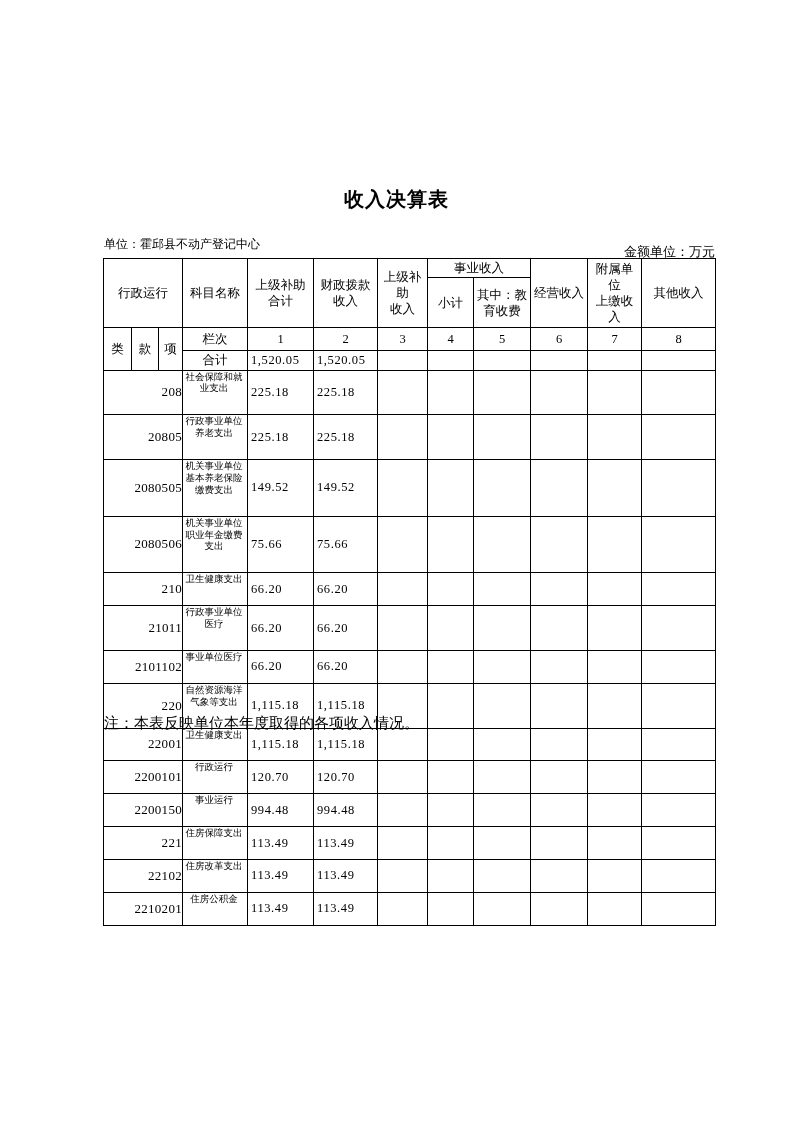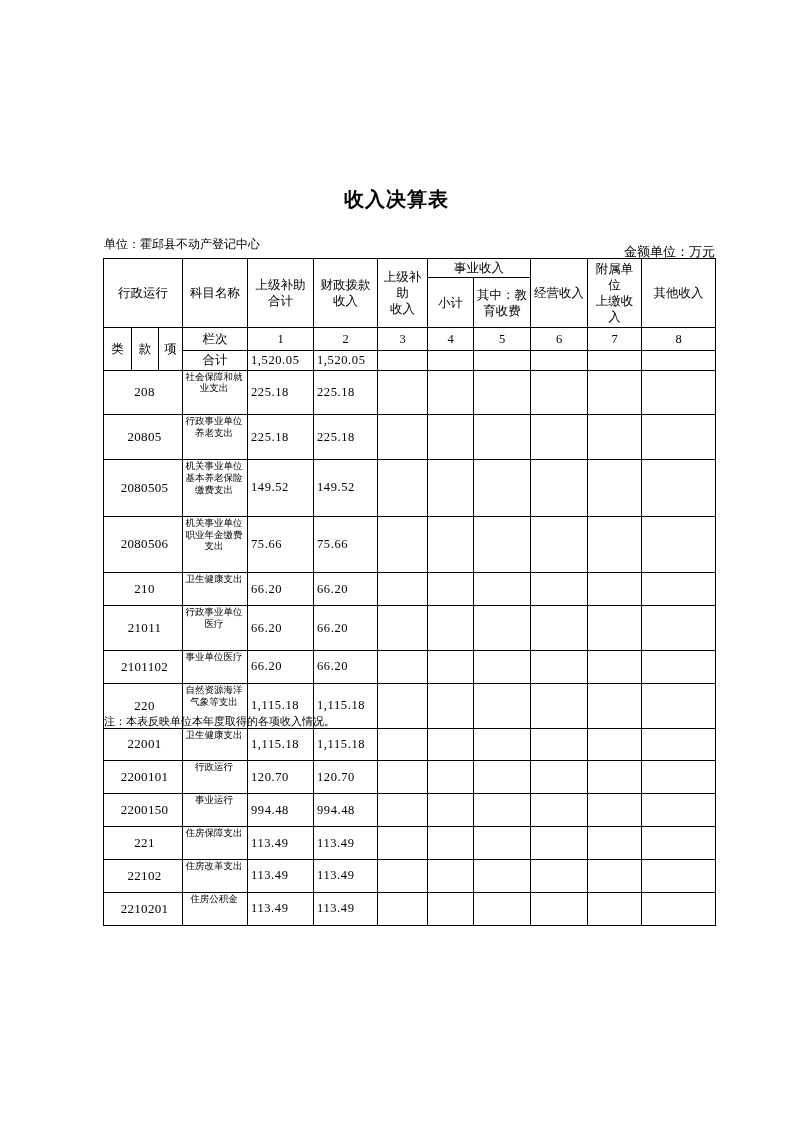--- a/index.html
+++ b/index.html
@@ -75,36 +75,36 @@
   td.num { font-size: 12.5px; text-align: center; }
   td.val {
     font-size: 12.5px;
     text-align: left;
     padding: 0 2px 0 3px;
     letter-spacing: 0.6px;
     white-space: nowrap;
   }
   td.code {
     font-size: 13px;
-    text-align: center;
+    text-align: right;
     padding-left: 3px;
     letter-spacing: 0.3px;
   }
   td.name {
     font-size: 9.5px;
     text-align: center;
     line-height: 1.25;
     padding: 1px 4px 19px 2px;
     border-radius: 6px;
   }
   .note {
     position: absolute;
     top: 714px;
     left: 104px;
-    font-size: 11px;
+    font-size: 15px;
   }
 </style>
 </head>
 <body>
 
 <div class="page">
 
   <div class="title">收入决算表</div>
 
 

